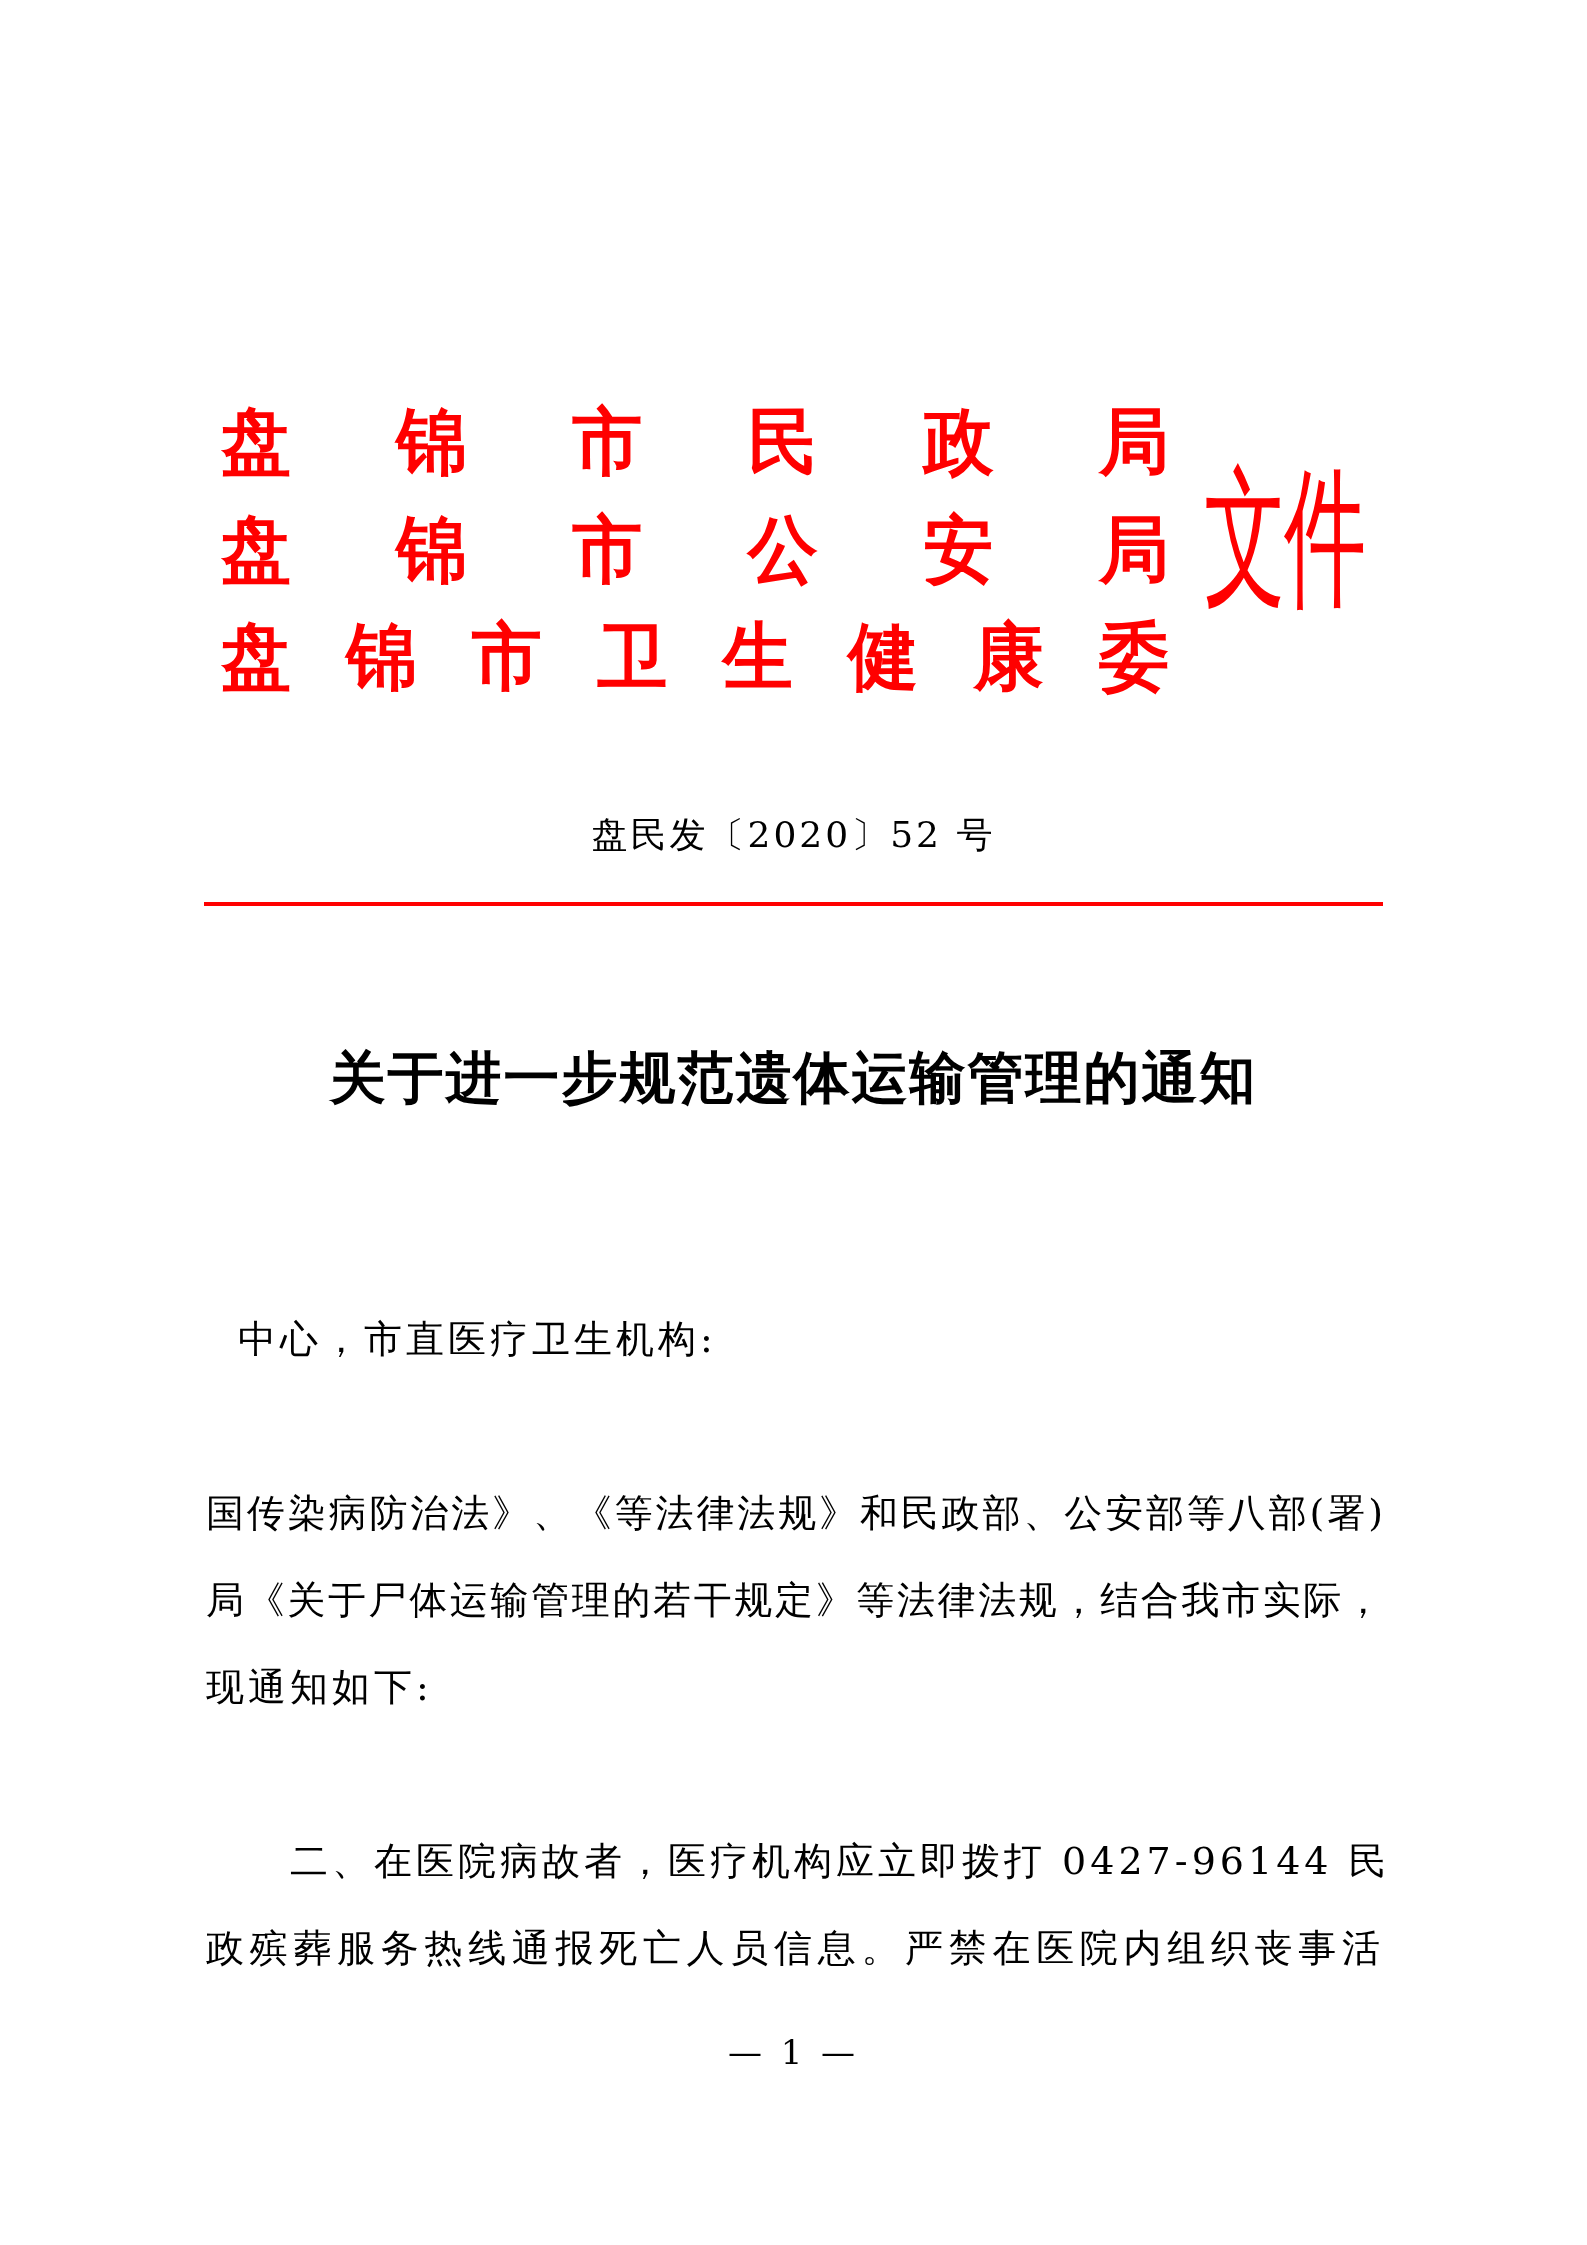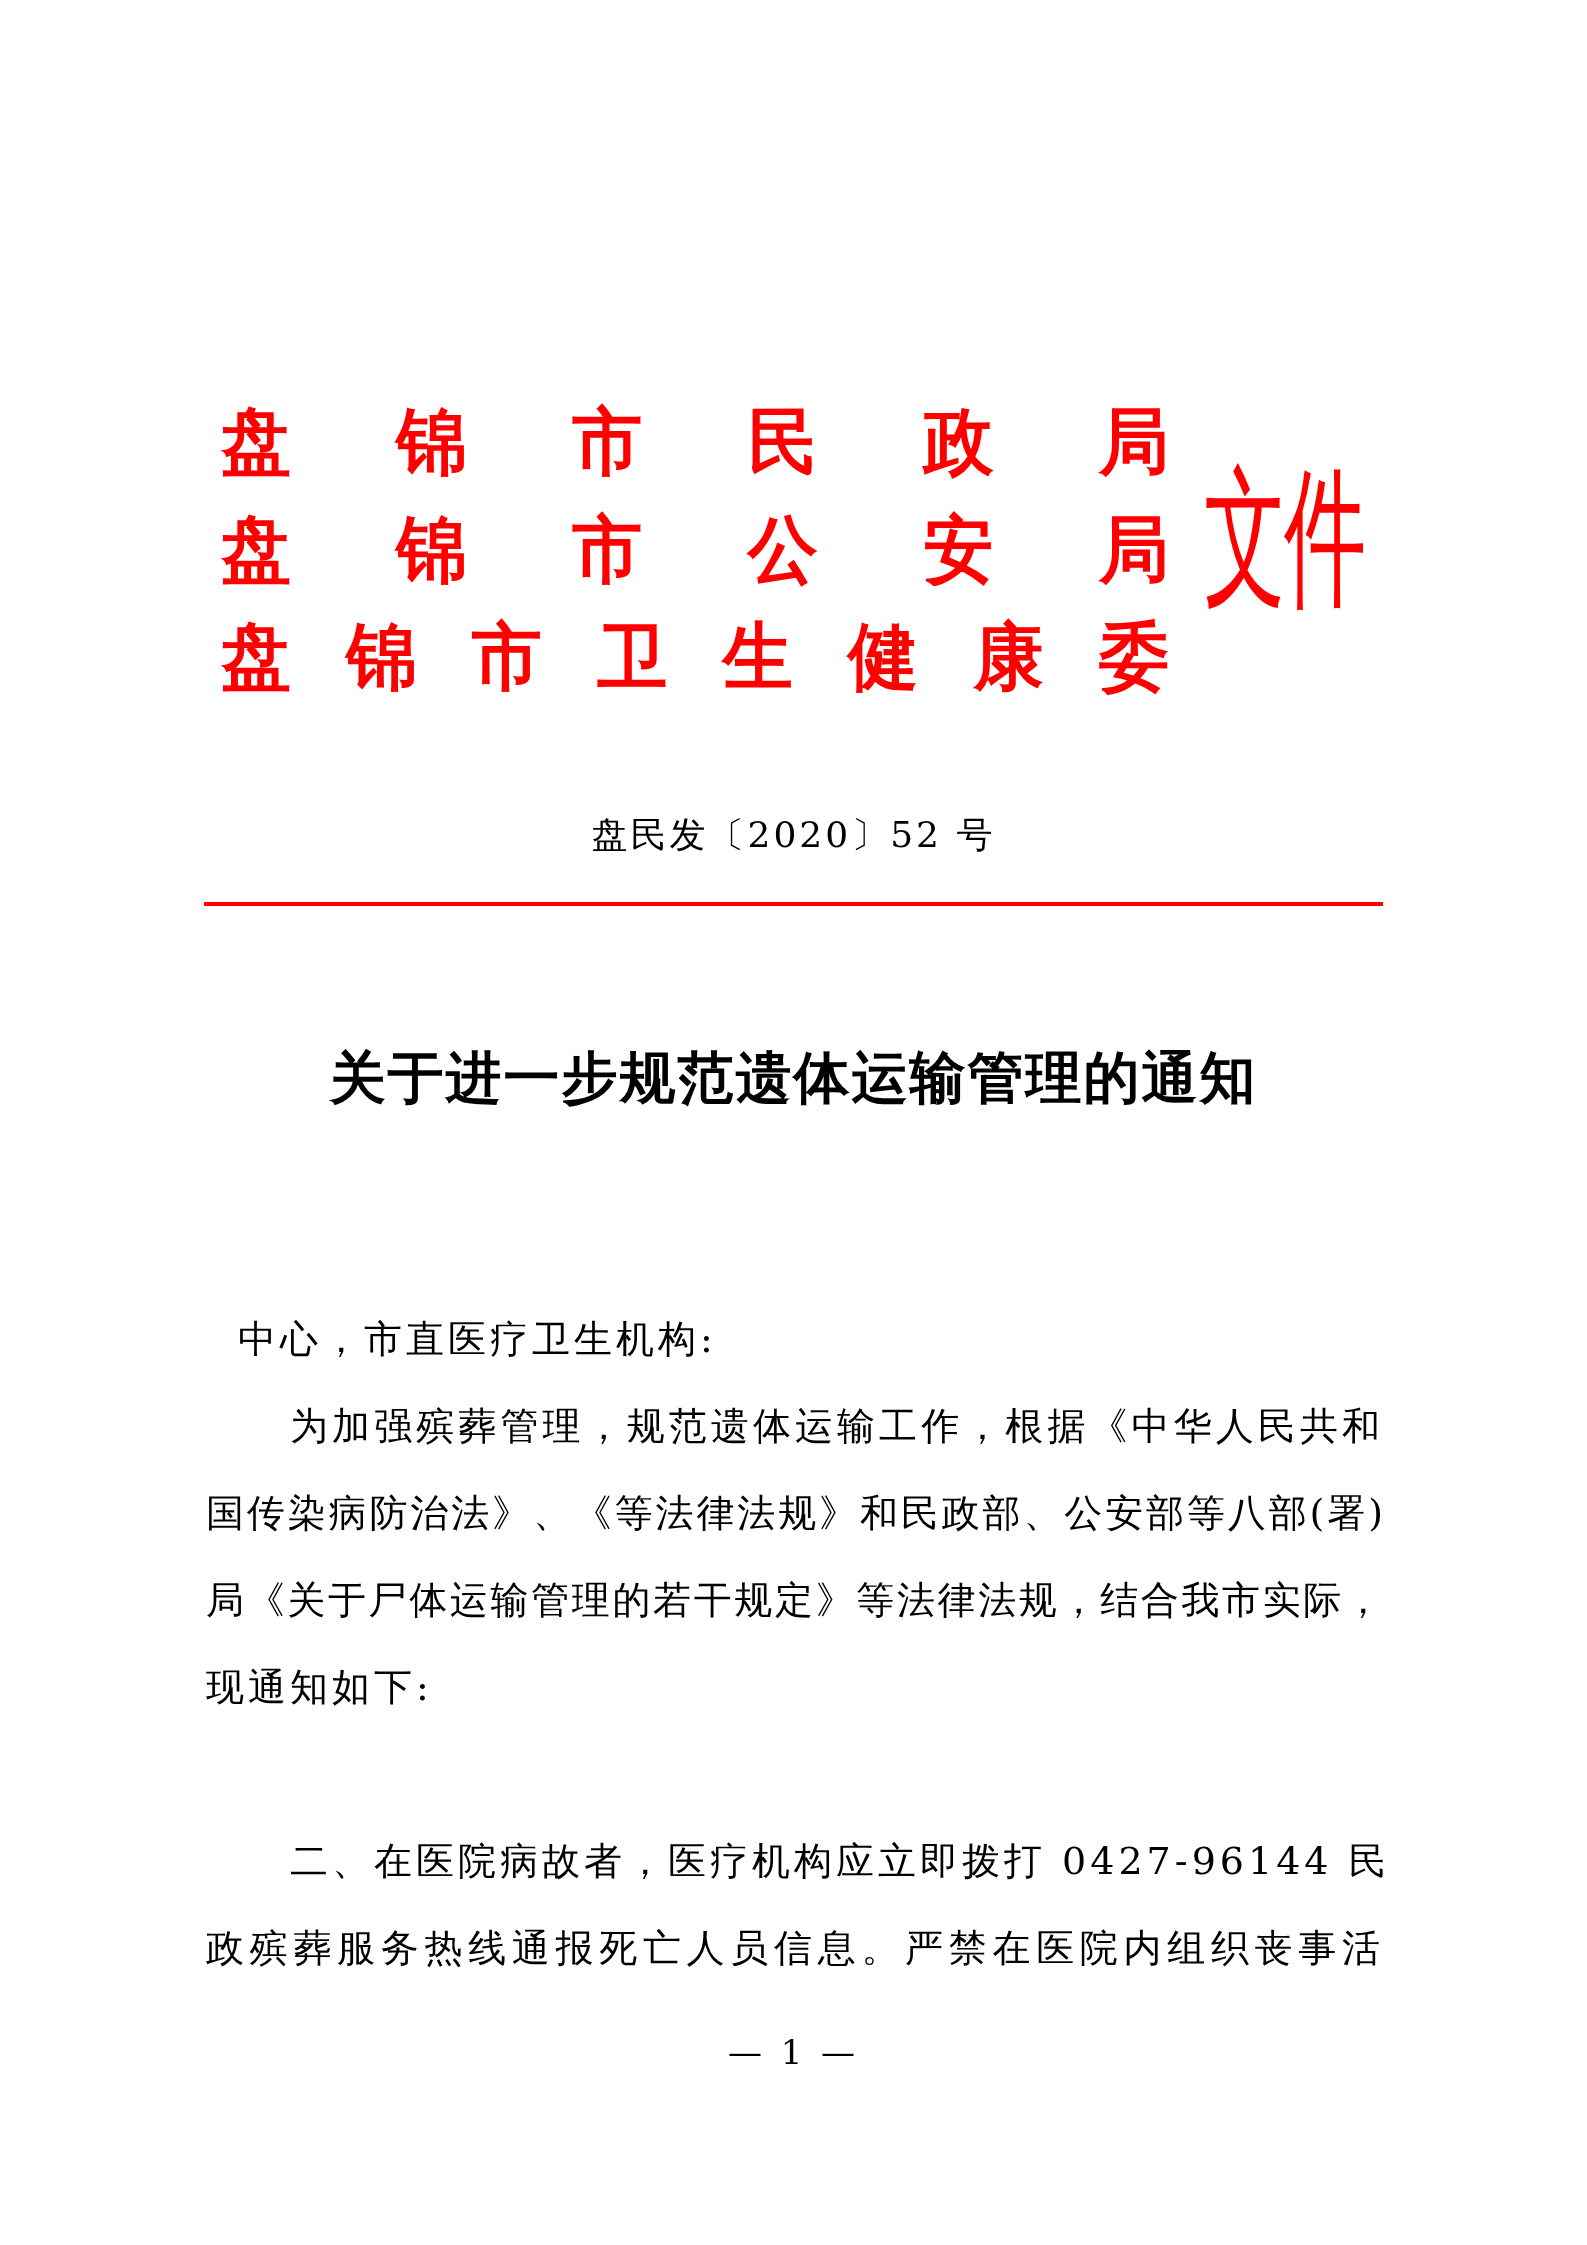--- a/index.html
+++ b/index.html
@@ -59,21 +59,20 @@
     <span>件</span>
   </div>
 
   <div class="doc-no">盘民发〔2020〕52 号</div>
 
   <div class="red-rule"></div>
 
   <div class="title">关于进一步规范遗体运输管理的通知</div>
 
   <div class="body-line last-short" style="top:1317px;margin-left:32px;">中心，市直医疗卫生机构:</div>
-  <div class="body-line indent" style="top:1404px;">为加强殡葬管理，规范遗体运输工作，根据《中华人民共和</div>
   <div class="body-line" style="top:1491px; letter-spacing:1px;">国传染病防治法》、《等法律法规》和民政部、公安部等八部(署)</div>
   <div class="body-line last-short" style="top:1665px;">现通知如下:</div>
   <div class="body-line" style="top:1578px; letter-spacing:2px;">局《关于尸体运输管理的若干规定》等法律法规，结合我市实际，</div>
   <div class="body-line indent" style="top:1839px;">二、在医院病故者，医疗机构应立即拨打 0427-96144 民</div>
   <div class="body-line" style="top:1926px;">政殡葬服务热线通报死亡人员信息。严禁在医院内组织丧事活</div>
 
   <div class="page-no">— 1 —</div>
 
 </div>
 

